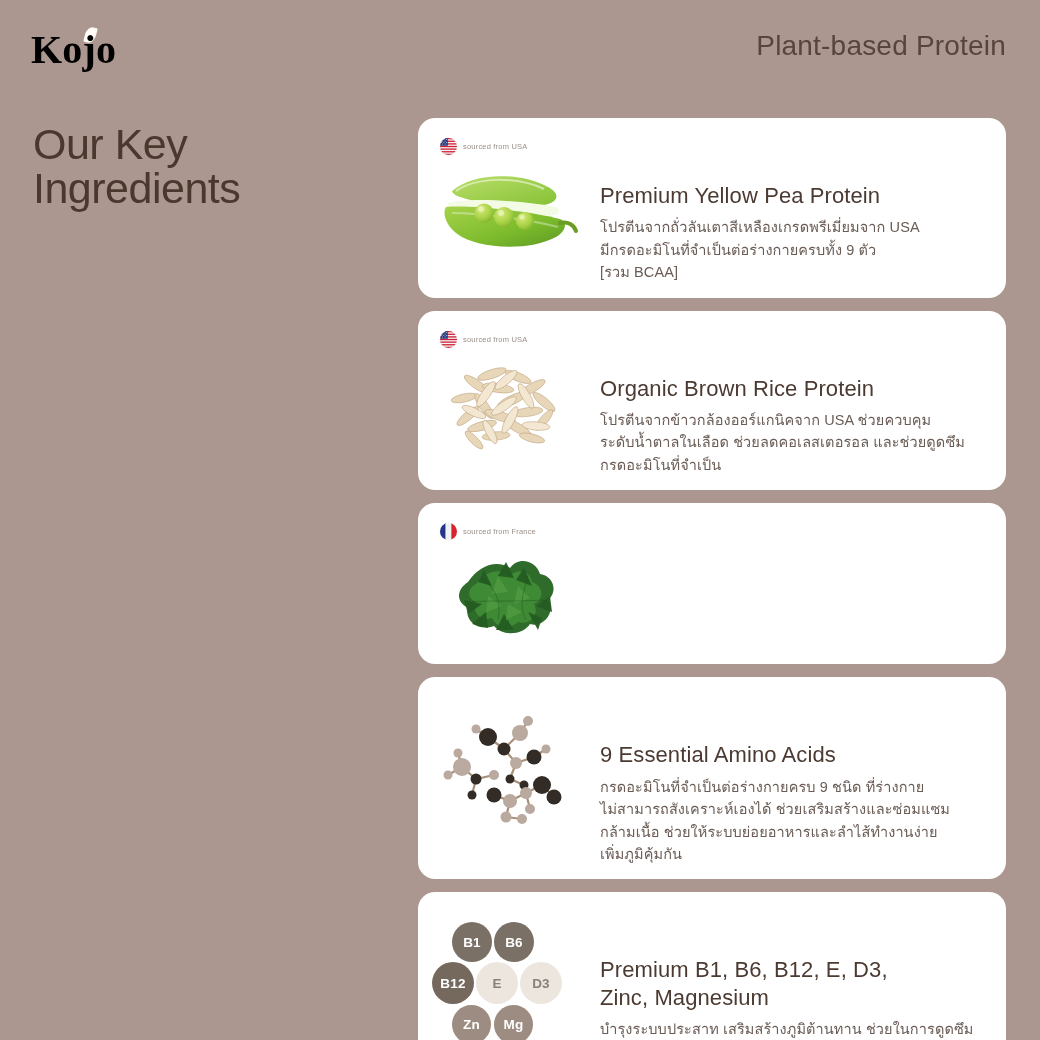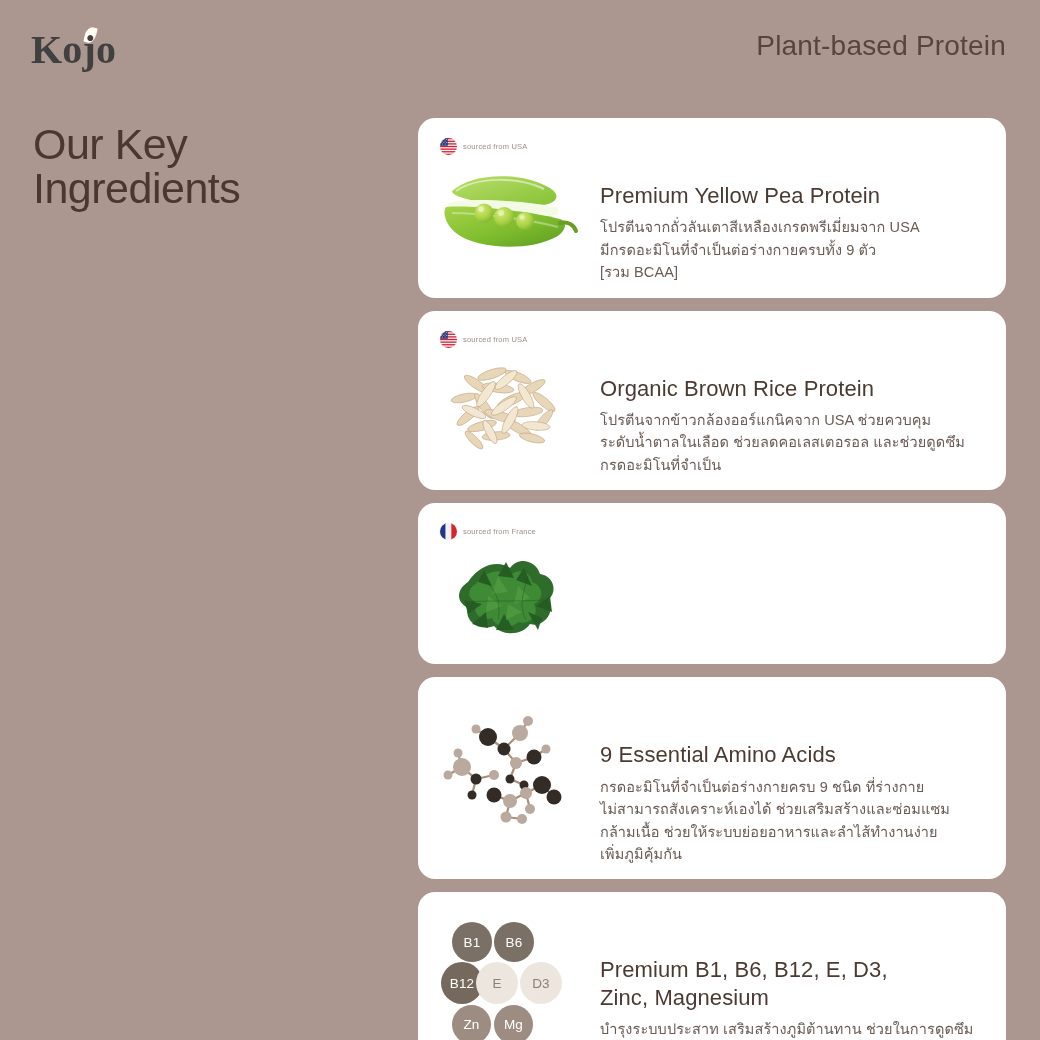--- a/index.html
+++ b/index.html
@@ -8,21 +8,21 @@
     background:#ab9790;
     font-family:"Liberation Sans", sans-serif;
     overflow:hidden;
     position:relative;
   }
 
   
   #brand-logo {
     position:absolute; left:31px; top:30px;
     font-family:"Liberation Serif", serif;
-    font-size:40px; font-weight:700; color:#404040;
+    font-size:40px; font-weight:700; color:#000000;
     letter-spacing:.2px; line-height:1;
   }
   #brand-logo .leaf {
     position:absolute; left:54px; top:-3px;
     width:11px; height:16px; background:#fffdf6;
     border-radius:60% 10% 60% 10%;
     transform:rotate(14deg);
   }
   #brand-logo .wordmark { position:relative; z-index:2; }
 
@@ -81,21 +81,21 @@
           position:relative; flex:0 0 17px; box-shadow:0 0 0 .5px rgba(0,0,0,.07); }
   .flag svg { display:block; width:100%; height:100%; }
   .sourced-label { font-size:7.5px; color:#9a8f89; letter-spacing:.2px; white-space:nowrap; }
 
   
   .illo { width:150px; height:108px; margin-top:2px; position:relative; }
   .illo svg { display:block; width:100%; height:100%; }
   .illo.tall { height:118px; }
 
   
-  .bubbles { width:150px; height:120px; margin-top:6px; position:relative; }
+  .bubbles { width:150px; height:120px; margin-top:6px; position:relative;font-weight:bold; }
   .bub {
     position:absolute; border-radius:50%;
     display:flex; align-items:center; justify-content:center;
     font-size:13.5px; letter-spacing:.2px;
   }
   .bub.w { color:#ffffff; }
   .bub.d { color:#8b8077; }
 </style>
 </head>
 <body>
@@ -376,21 +376,21 @@
 กล้ามเนื้อ ช่วยให้ระบบย่อยอาหารและลำไส้ทำงานง่าย
 เพิ่มภูมิคุ้มกัน</div>
     </div>
   </div>
 
   <div class="card">
     <div class="card-media">
       <div class="bubbles" style="margin-top:14px">
         <div class="bub w" style="left:20px; top:2px;   width:40px; height:40px; background:#7a7066;">B1</div>
         <div class="bub w" style="left:62px; top:2px;   width:40px; height:40px; background:#7a7066;">B6</div>
-        <div class="bub w" style="left:9px;  top:42px;  width:42px; height:42px; background:#75695d;">B12</div>
+        <div class="bub w" style="left:0px;  top:42px;  width:42px; height:42px; background:#75695d;">B12</div>
         <div class="bub d" style="left:44px; top:42px;  width:42px; height:42px; background:#ece6df;">E</div>
         <div class="bub d" style="left:88px; top:42px;  width:42px; height:42px; background:#ece6df;">D3</div>
         <div class="bub w" style="left:20px; top:85px;  width:39px; height:39px; background:#9d8c81;">Zn</div>
         <div class="bub w" style="left:62px; top:85px;  width:39px; height:39px; background:#9d8c81;">Mg</div>
       </div>
     </div>
     <div class="card-body">
       <div class="card-title" style="white-space:pre-line">Premium B1, B6, B12, E, D3,
 Zinc, Magnesium</div>
       <div class="card-desc">บำรุงระบบประสาท เสริมสร้างภูมิต้านทาน ช่วยในการดูดซึม

